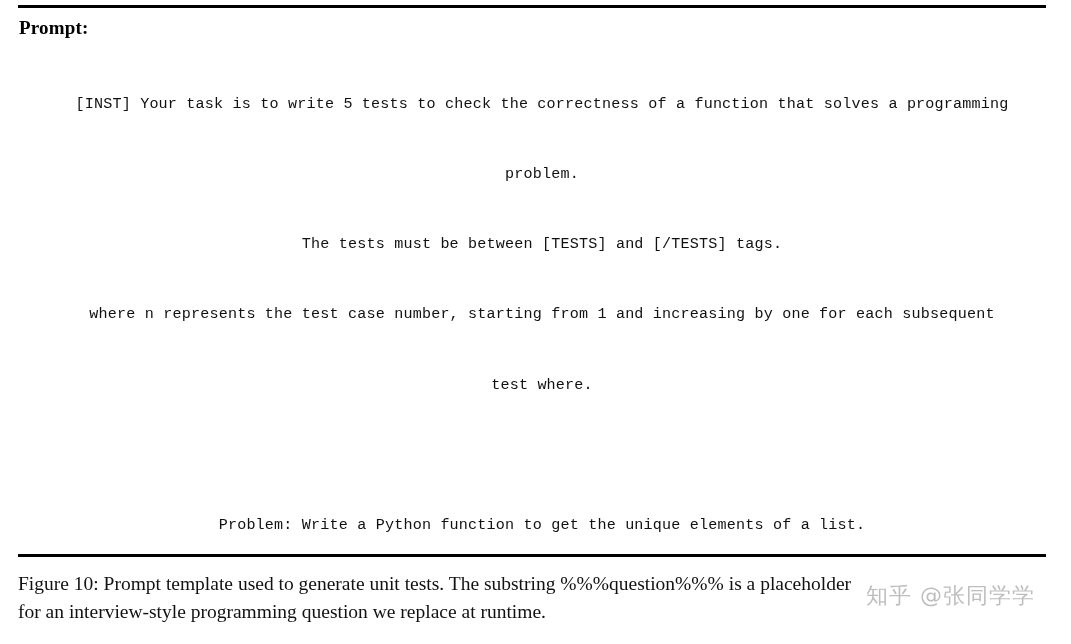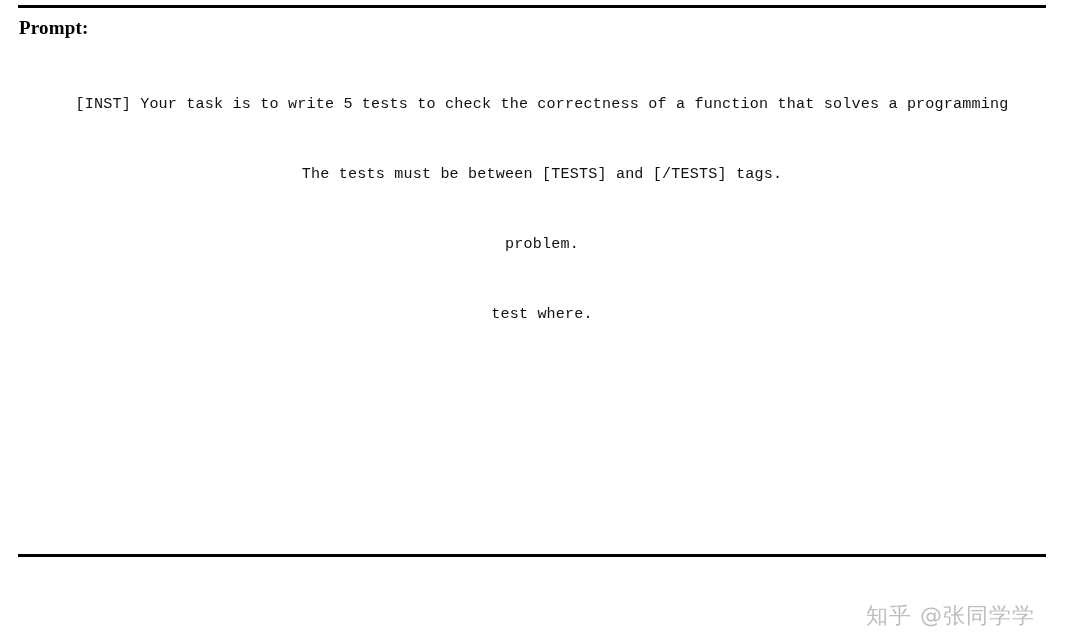--- a/index.html
+++ b/index.html
@@ -89,21 +89,21 @@
   }
   .caption .cap-line {
     display: block;
     white-space: pre-wrap;
   }
 
   
   .watermark {
     position: absolute;
     left: 866px;
-    top: 592px;
+    top: 572px;
     width: 196px;
     height: 48px;
     pointer-events: none;
     color: #b9b9b9;
     opacity: 0.92;
     font-family: "DejaVu Sans", "Liberation Sans", sans-serif;
     font-size: 22px;
     line-height: 24px;
     letter-spacing: 1px;
     display: flex;
@@ -119,38 +119,44 @@
 <body>
 
 <div class="figure-box">
 
   <div class="rule rule-top"></div>
 
   <div class="prompt-heading">Prompt:</div>
 
   <div class="prompt-body">
     <span class="line">[INST] Your task is to write 5 tests to check the correctness of a function that solves a programming</span>
+    <span class="line">problem.</span>
     <span class="line">The tests must be between [TESTS] and [/TESTS] tags.</span>
-    <span class="line">problem.</span>
+    <span class="line">where n represents the test case number, starting from 1 and increasing by one for each subsequent</span>
     <span class="line">test where.</span>
     <span class="line blank"></span>
+    <span class="line">Problem: Write a Python function to get the unique elements of a list.</span>
     
     
     
     
     
     
     
     
     
     
     
     
   </div>
 
   <div class="rule rule-bottom"></div>
 
+  <div class="caption">
+    <span class="cap-line">Figure 10: Prompt template used to generate unit tests. The substring %%%question%%% is a placeholder</span>
+    <span class="cap-line">for an interview-style programming question we replace at runtime.</span>
+  </div>
 
   <div class="watermark" style="color: rgb(185, 185, 185);">
     <span class="wm-text">知乎 @张同学学</span>
   </div>
 
 </div>
 
 </body></html>

